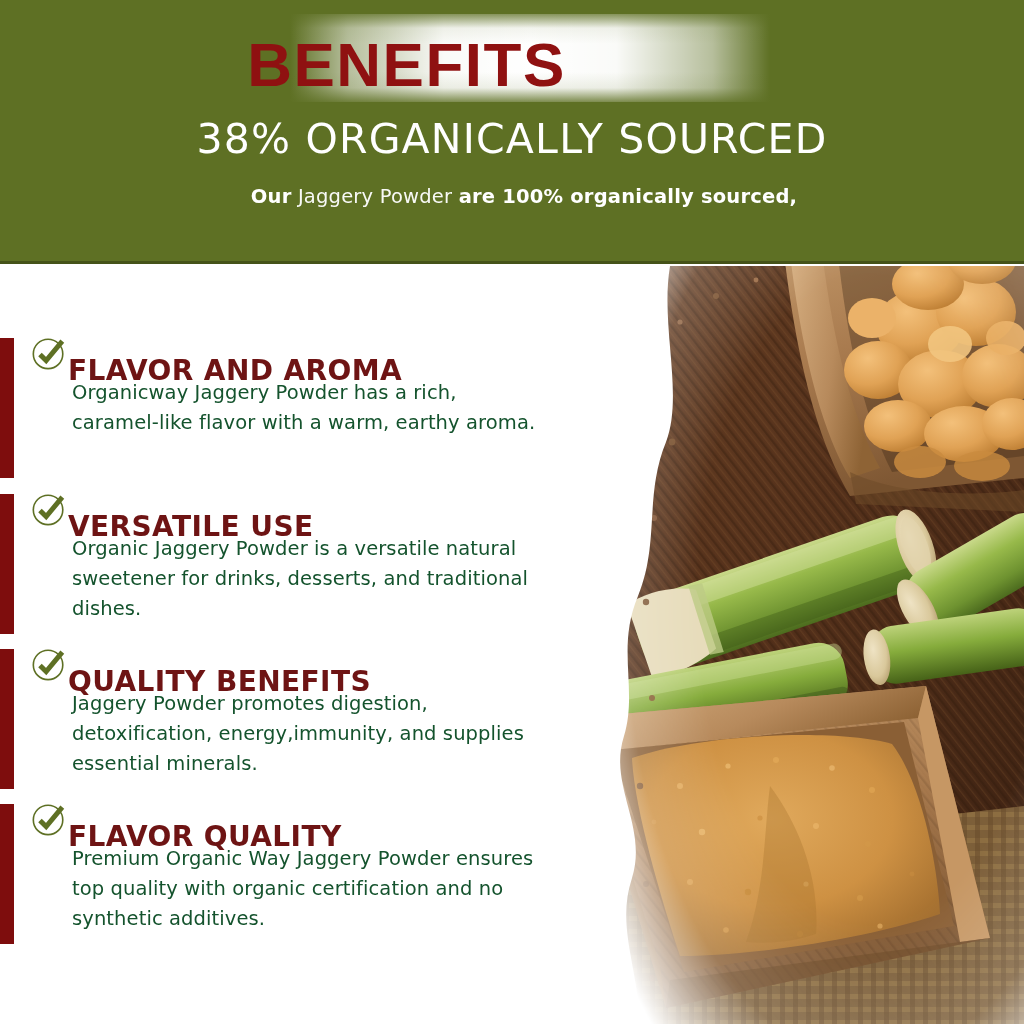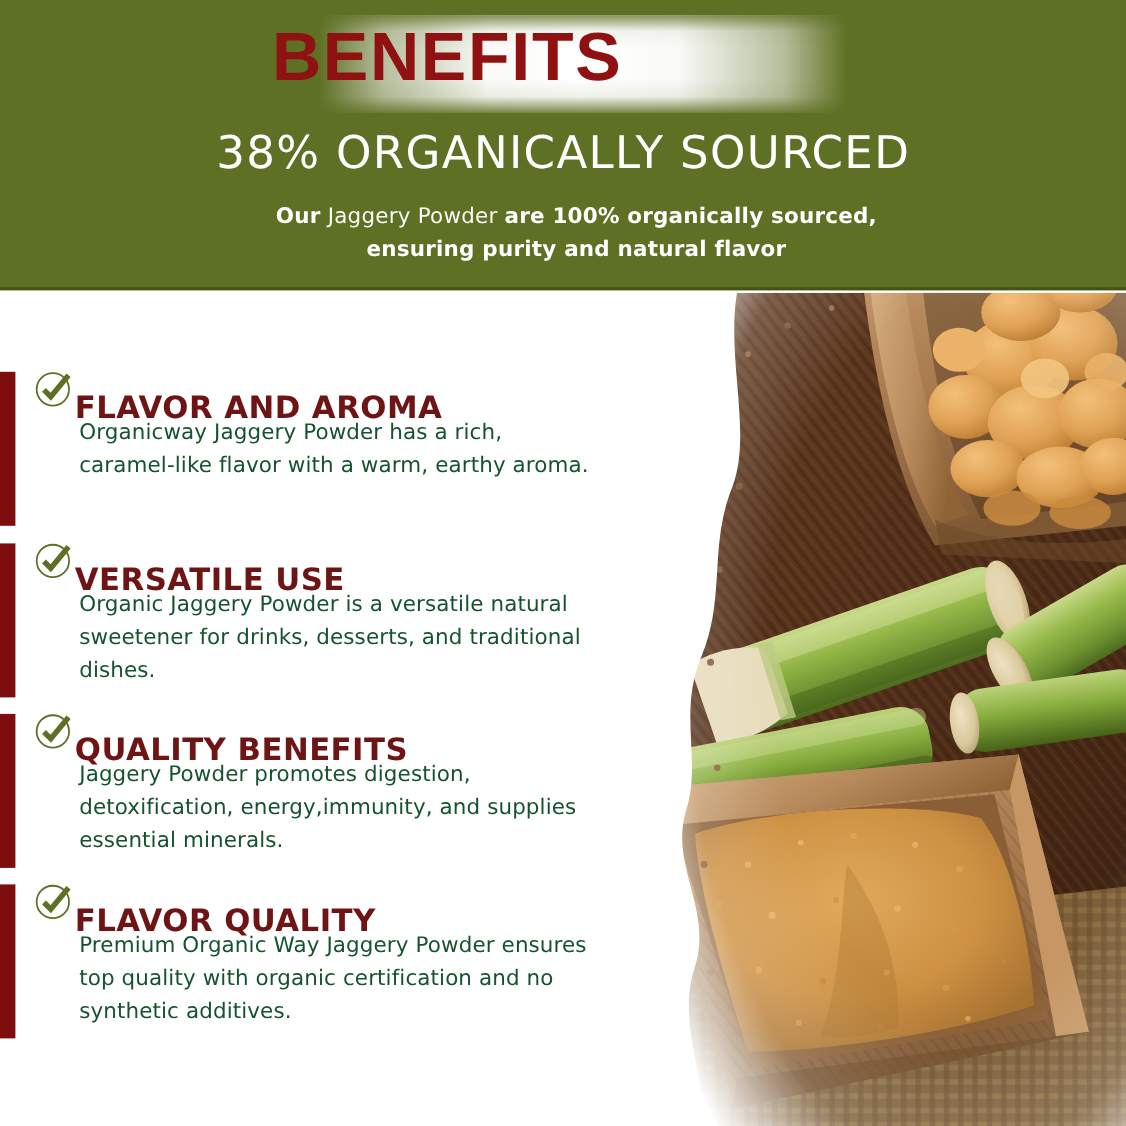--- a/index.html
+++ b/index.html
@@ -57,21 +57,21 @@
     background: linear-gradient(to bottom,
         rgba(94,112,36,0.75) 0%,
         rgba(94,112,36,0.08) 16%,
         rgba(94,112,36,0) 34%,
         rgba(94,112,36,0) 66%,
         rgba(94,112,36,0.10) 84%,
         rgba(94,112,36,0.80) 100%);
   }
   .benefits-title {
     position: absolute;
-    left: 0; top: 22px;
+    left: 0; top: 34px;
     width: 813px;
     text-align: center;
     font-family: "Liberation Sans", sans-serif;
     font-weight: bold;
     font-size: 62px;
     letter-spacing: 1.5px;
     color: #8F1111;
     line-height: 1;
   }
   .org-sourced {
@@ -161,21 +161,20 @@
 <div class="poster">
 
   <div class="header">
     <div class="glow-band"></div>
     <div class="benefits-title">BENEFITS</div>
     <div class="org-sourced">38% ORGANICALLY SOURCED</div>
     <div class="subcopy">
       <span class="b">Our</span>
       <span class="l">Jaggery Powder</span>
       <span class="b">are 100% organically sourced,</span><br>
-      <span class="b">ensuring purity and natural flavor</span>
     </div>
   </div>
 
   <div class="photo">
     <svg width="504" height="758" viewBox="0 0 504 758">
       <defs>
 
         <radialGradient id="feather" cx="62%" cy="44%" r="78%">
           <stop offset="0%" stop-color="#fff" stop-opacity="1"></stop>
           <stop offset="55%" stop-color="#fff" stop-opacity="1"></stop>

